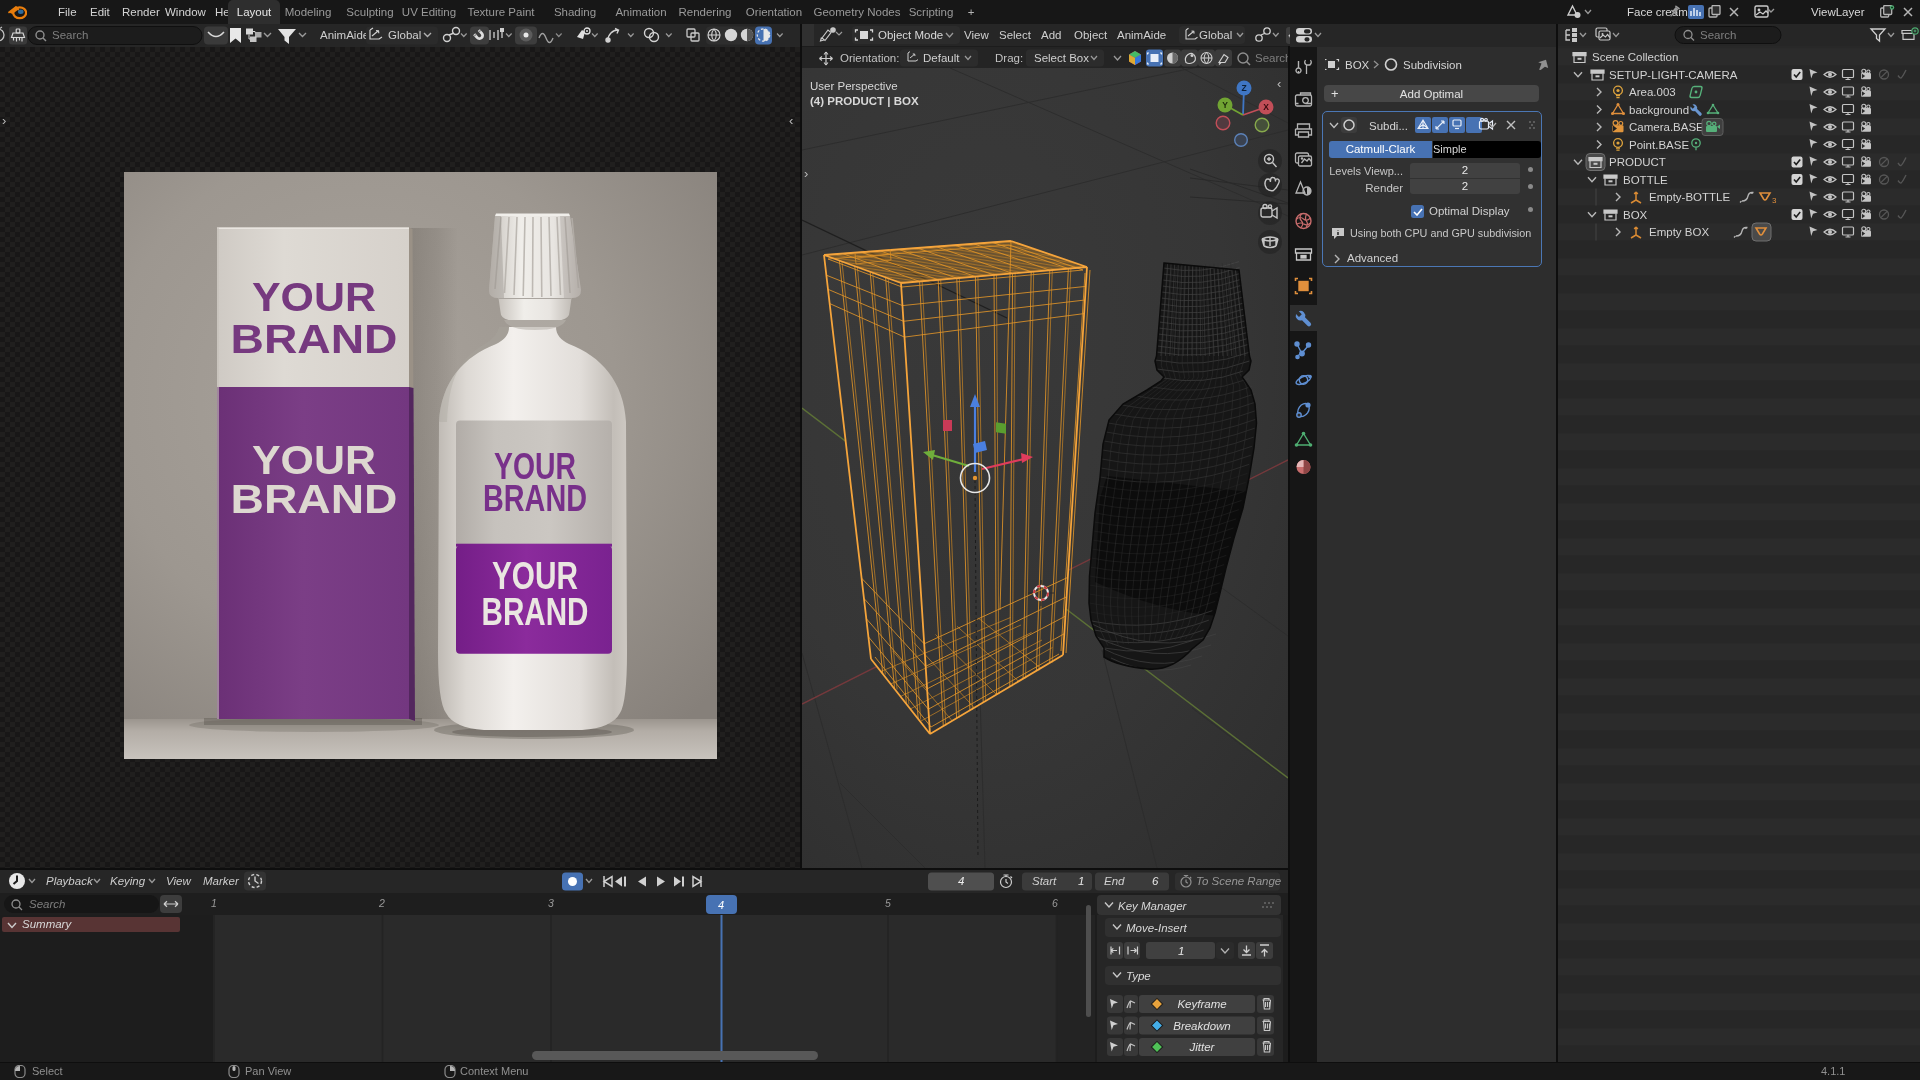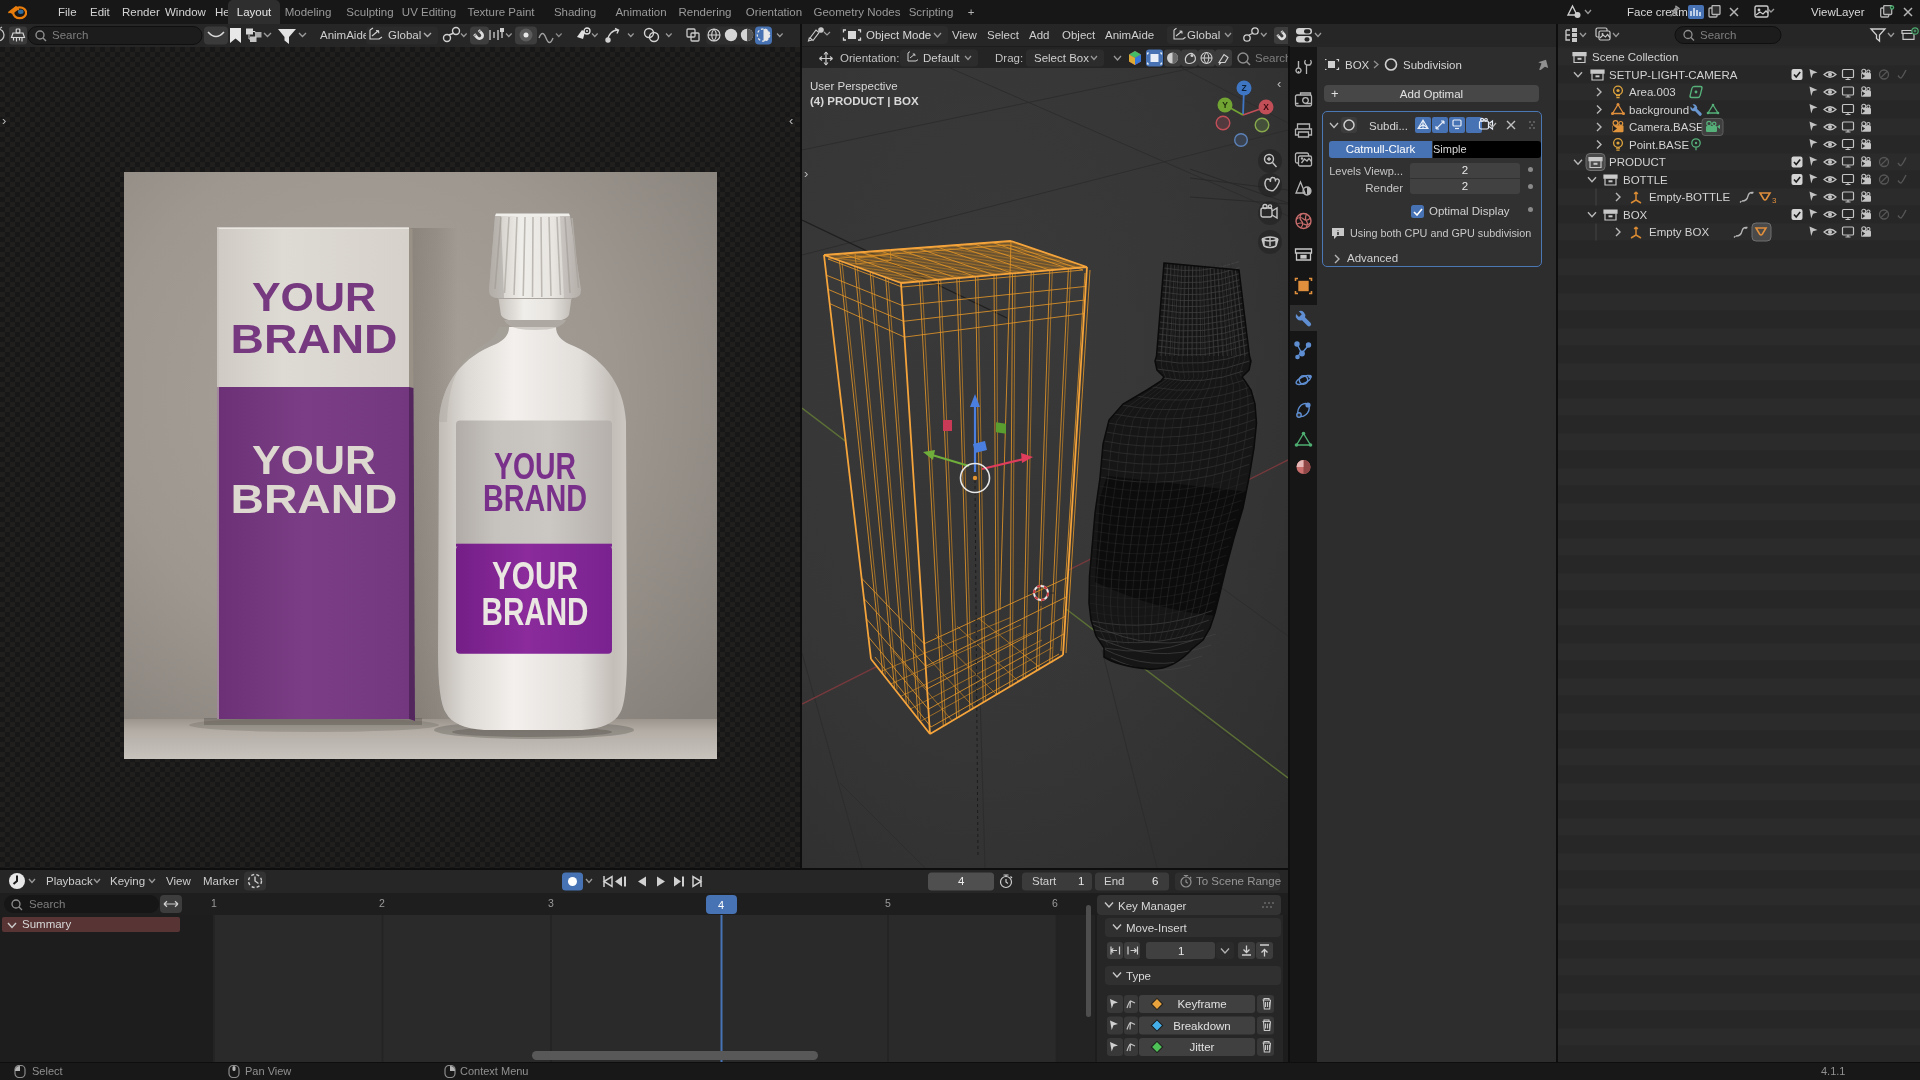--- a/index.html
+++ b/index.html
@@ -24,35 +24,35 @@
   background-image:
     linear-gradient(45deg, #201f1e 25%, transparent 25%, transparent 75%, #201f1e 75%),
     linear-gradient(45deg, #201f1e 25%, transparent 25%, transparent 75%, #201f1e 75%);
   background-color:#181717;
   background-size:10px 10px;
   background-position:0 0, 5px 5px;
 }
 
 
 #mvp { left:802px; top:24px; width:486px; height:844px; background:#303030; }
-#mvp-hdr1 { left:0; top:0; width:574px; height:22px; }
+#mvp-hdr1 { left:12px; top:0; width:574px; height:22px; }
 #mvp-hdr2 { left:0; top:22px; width:486px; height:22px; background:#242424; border-top:1px solid #1c1c1c; }
 #mvp-body { left:0; top:44px; width:486px; height:800px; }
 
 
 #props { left:1290px; top:24px; width:266px; height:1038px; background:#2d2d2d; }
 #props-hdr { left:0; top:0; width:266px; height:23px; }
 #props-tabs { left:0; top:23px; width:27px; height:1015px; background:#161616; }
 
 
 #outl { left:1558px; top:24px; width:362px; height:1038px; background:#262626; }
 #outl-hdr { left:0; top:0; width:362px; height:23px; }
 
 
-#tl { left:0; top:870px; width:1288px; height:192px; background:#1d1d1d; }
+#tl { left:0; top:870px; width:1288px; height:192px; background:#1d1d1d;font-style:italic; }
 #tl-hdr { left:0; top:0; width:1288px; height:23px; background:#262626; }
 
 
 #status { left:0; top:1063px; width:1920px; height:17px; background:#181818; color:#909090; font-size:11px; }
 
 .txt { position:absolute; white-space:nowrap; }
 </style>
 </head>
 <body>
 <div id="root">

